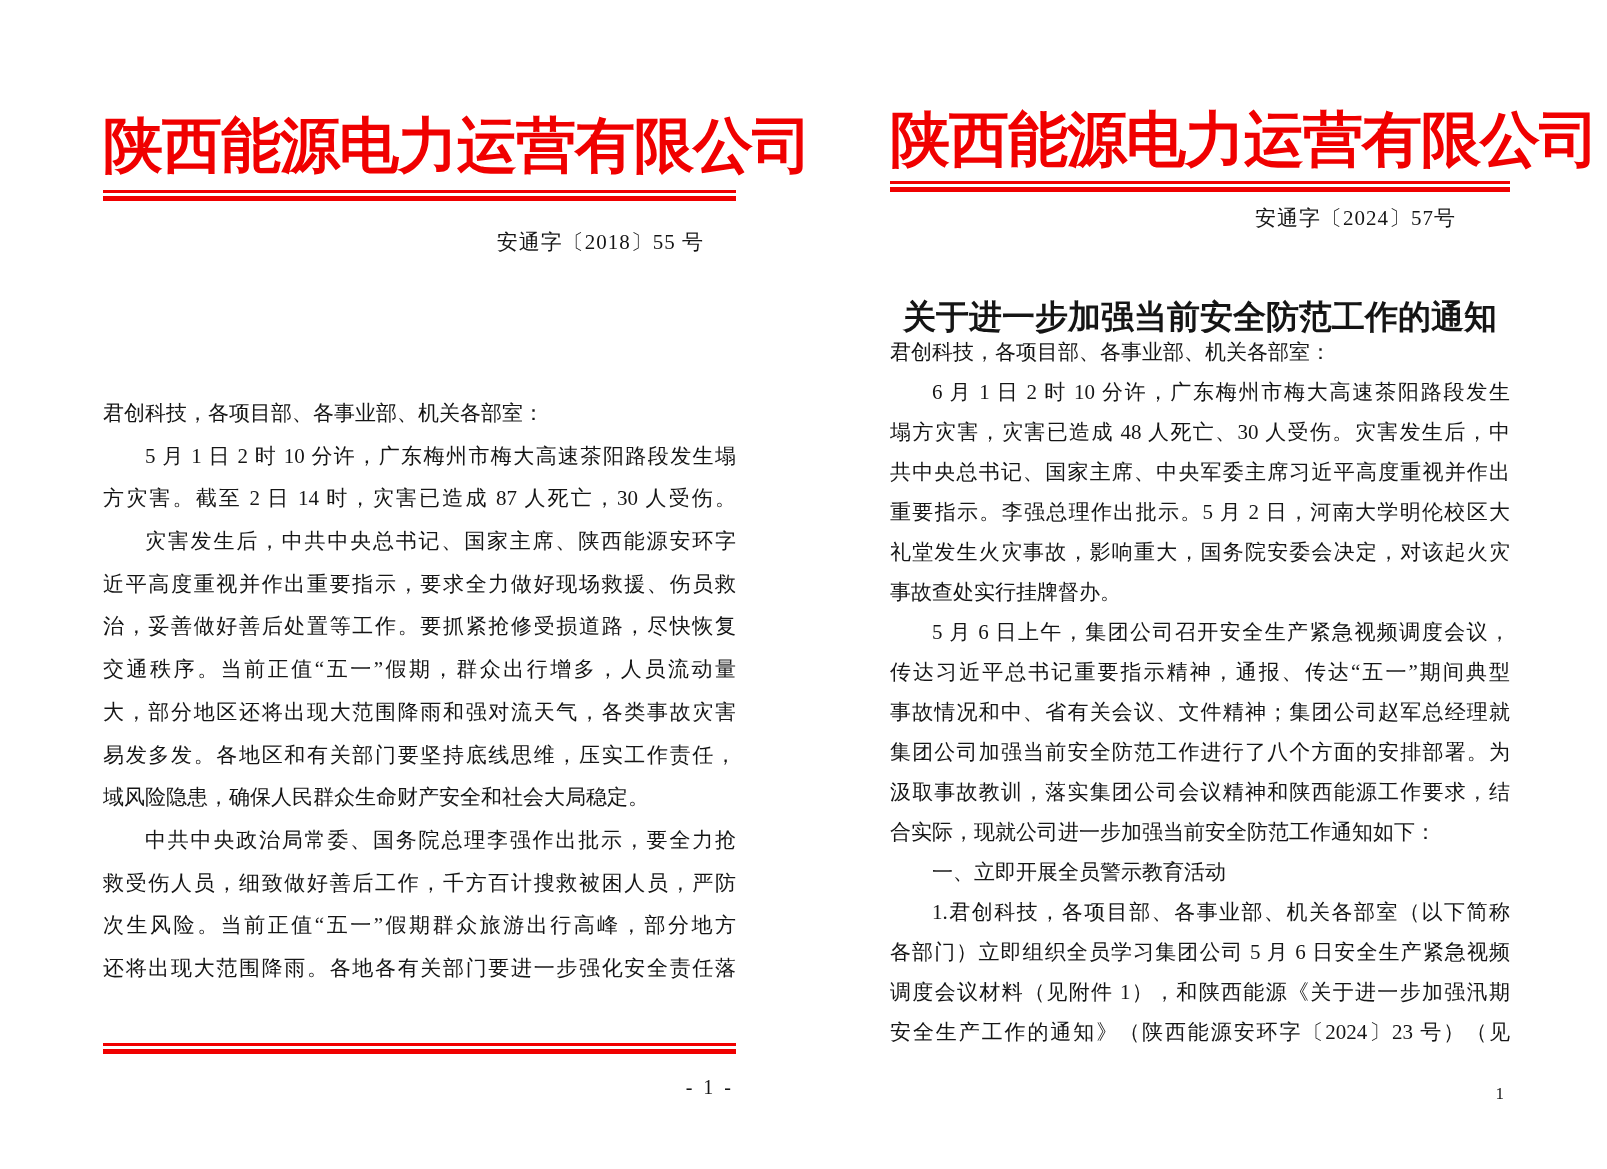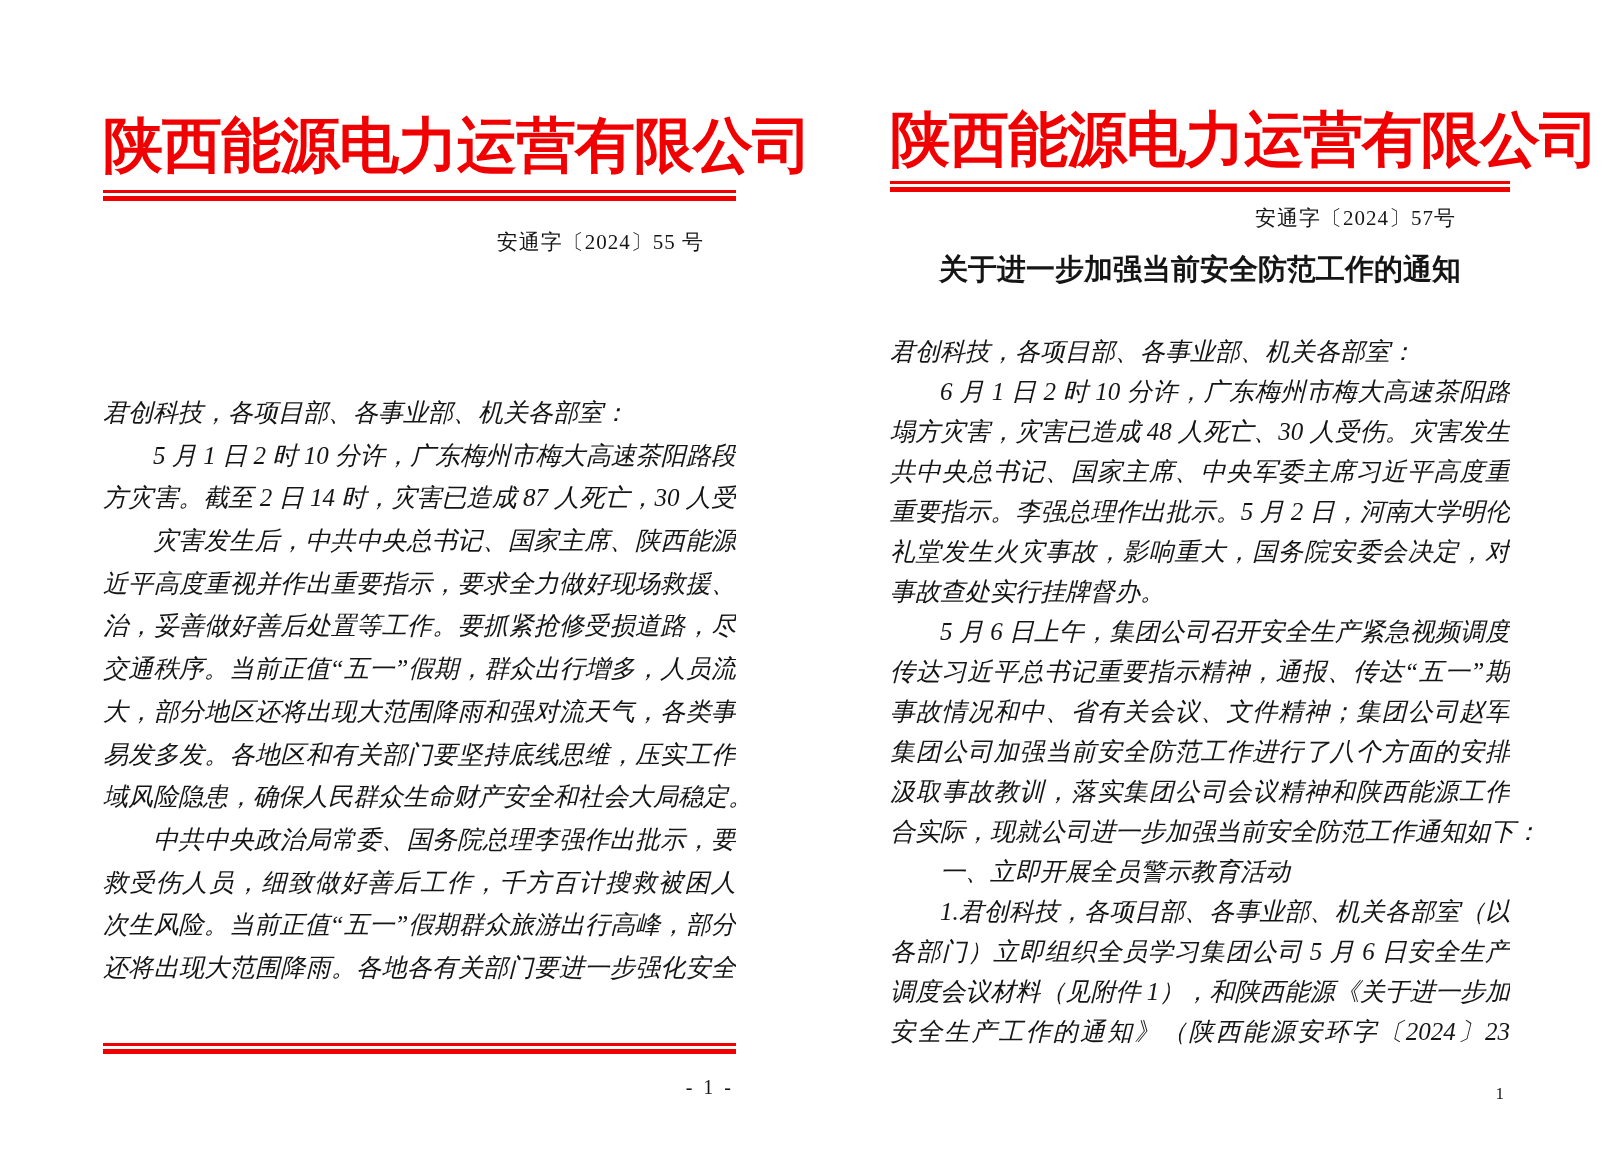--- a/index.html
+++ b/index.html
@@ -44,26 +44,27 @@
     font-size: 21px;
     letter-spacing: 1px;
   }
   .doc-left  .docnum { top: 228px; padding-right: 24px; }
   .doc-right .docnum { top: 204px; padding-right: 46px; }
 
   .title {
     position: absolute; left: 0; right: 0;
     text-align: center;
     font-weight: bold;
-    font-size: 29px;
+    font-size: 33px;
+    margin-top: 48px;
   }
   .doc-left  .title { top: 277px; line-height: 45px; }
   .doc-right .title { top: 249px; line-height: 40px; }
 
-  .body-text { position: absolute; left: 0; right: 0; font-size: 25px; font-style: italic; }
+  .body-text { position: absolute; left: 0; right: 0; font-size: 21px; }
   .doc-left  .body-text { top: 392px; }
   .doc-right .body-text { top: 332px; }
 
   .line { white-space: nowrap; overflow: visible; }
   .doc-left  .line { height: 42.7px; line-height: 42.7px; }
   .doc-right .line { height: 40px;   line-height: 40px; }
   .line.indent { text-indent: 2em; }
   .line.justify {
     white-space: normal;
     text-align: justify;
@@ -76,21 +77,21 @@
   .doc-right .pagenum { top: 1084px; font-size: 17px; padding-right: 6px; }
 </style>
 </head>
 <body>
 
 <div>
 
   <section class="doc doc-left">
     <h1 class="org-name" style="color:#f00000">陕西能源电力运营有限公司</h1>
     <div class="redline redline-top"></div>
-    <div class="docnum">安通字〔2024〕55 号</div>
+    <div class="docnum">安通字〔2018〕55 号</div>
     <div class="body-text">
 
     <div class="line">君创科技，各项目部、各事业部、机关各部室：</div>
         <div class="line indent justify">5 月 1 日 2 时 10 分许，广东梅州市梅大高速茶阳路段发生塌</div>
         <div class="line justify">方灾害。截至 2 日 14 时，灾害已造成 87 人死亡，30 人受伤。</div>
         <div class="line indent justify">灾害发生后，中共中央总书记、国家主席、陕西能源安环字</div>
         <div class="line justify">近平高度重视并作出重要指示，要求全力做好现场救援、伤员救</div>
         <div class="line justify">治，妥善做好善后处置等工作。要抓紧抢修受损道路，尽快恢复</div>
         <div class="line justify">交通秩序。当前正值“五一”假期，群众出行增多，人员流动量</div>
         <div class="line justify">大，部分地区还将出现大范围降雨和强对流天气，各类事故灾害</div>

